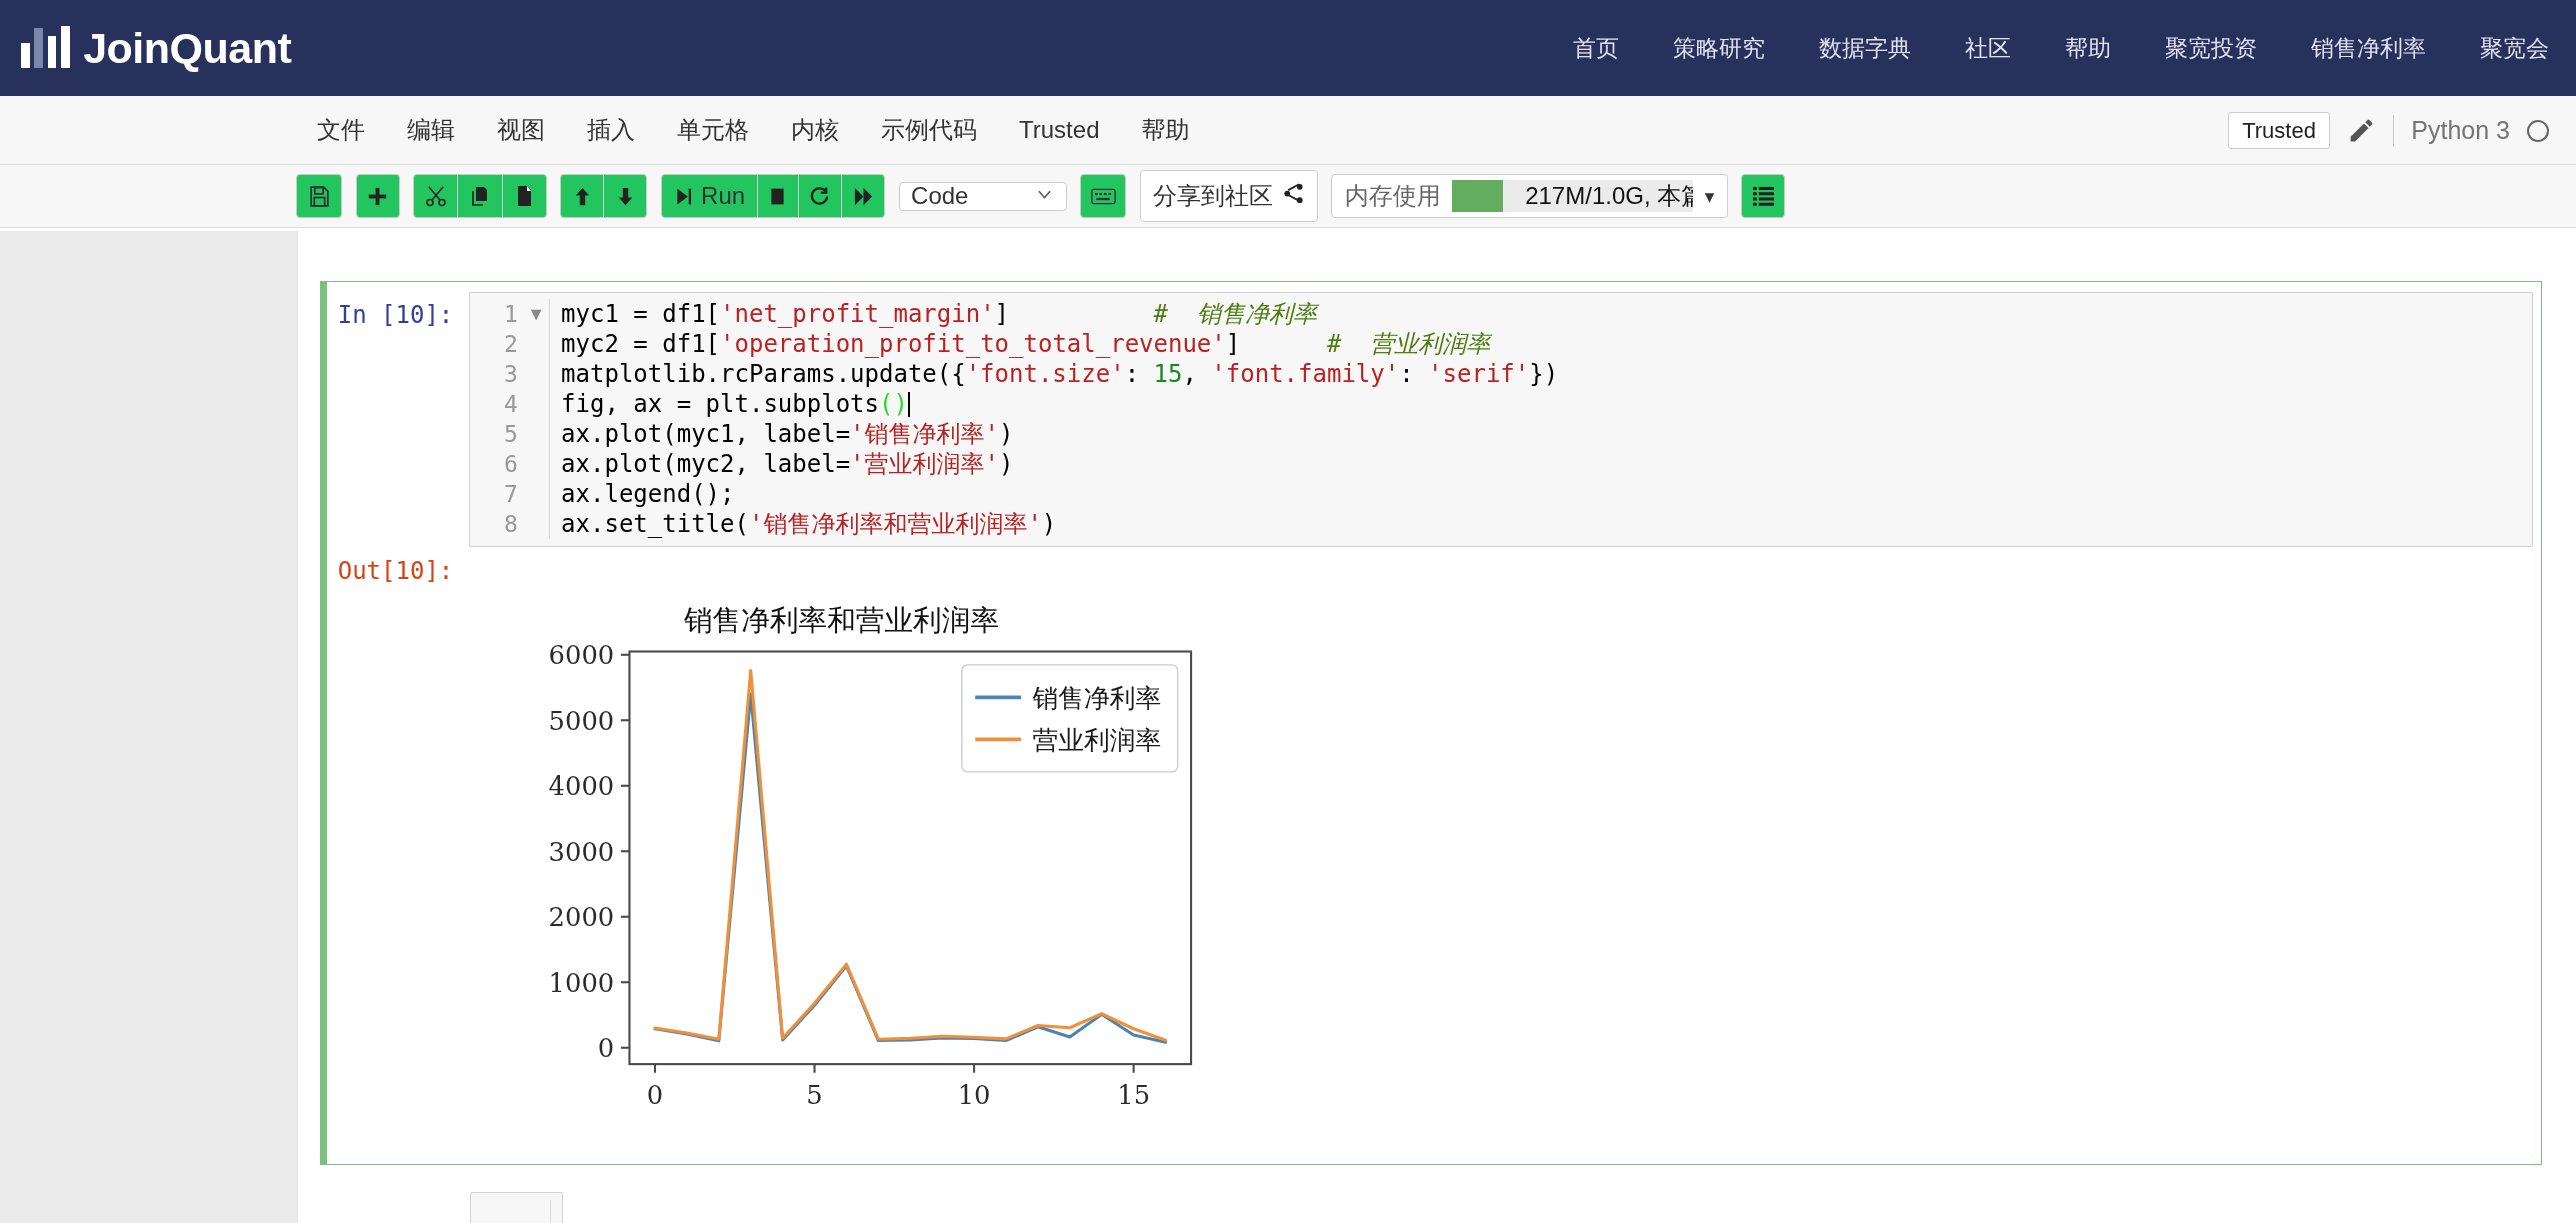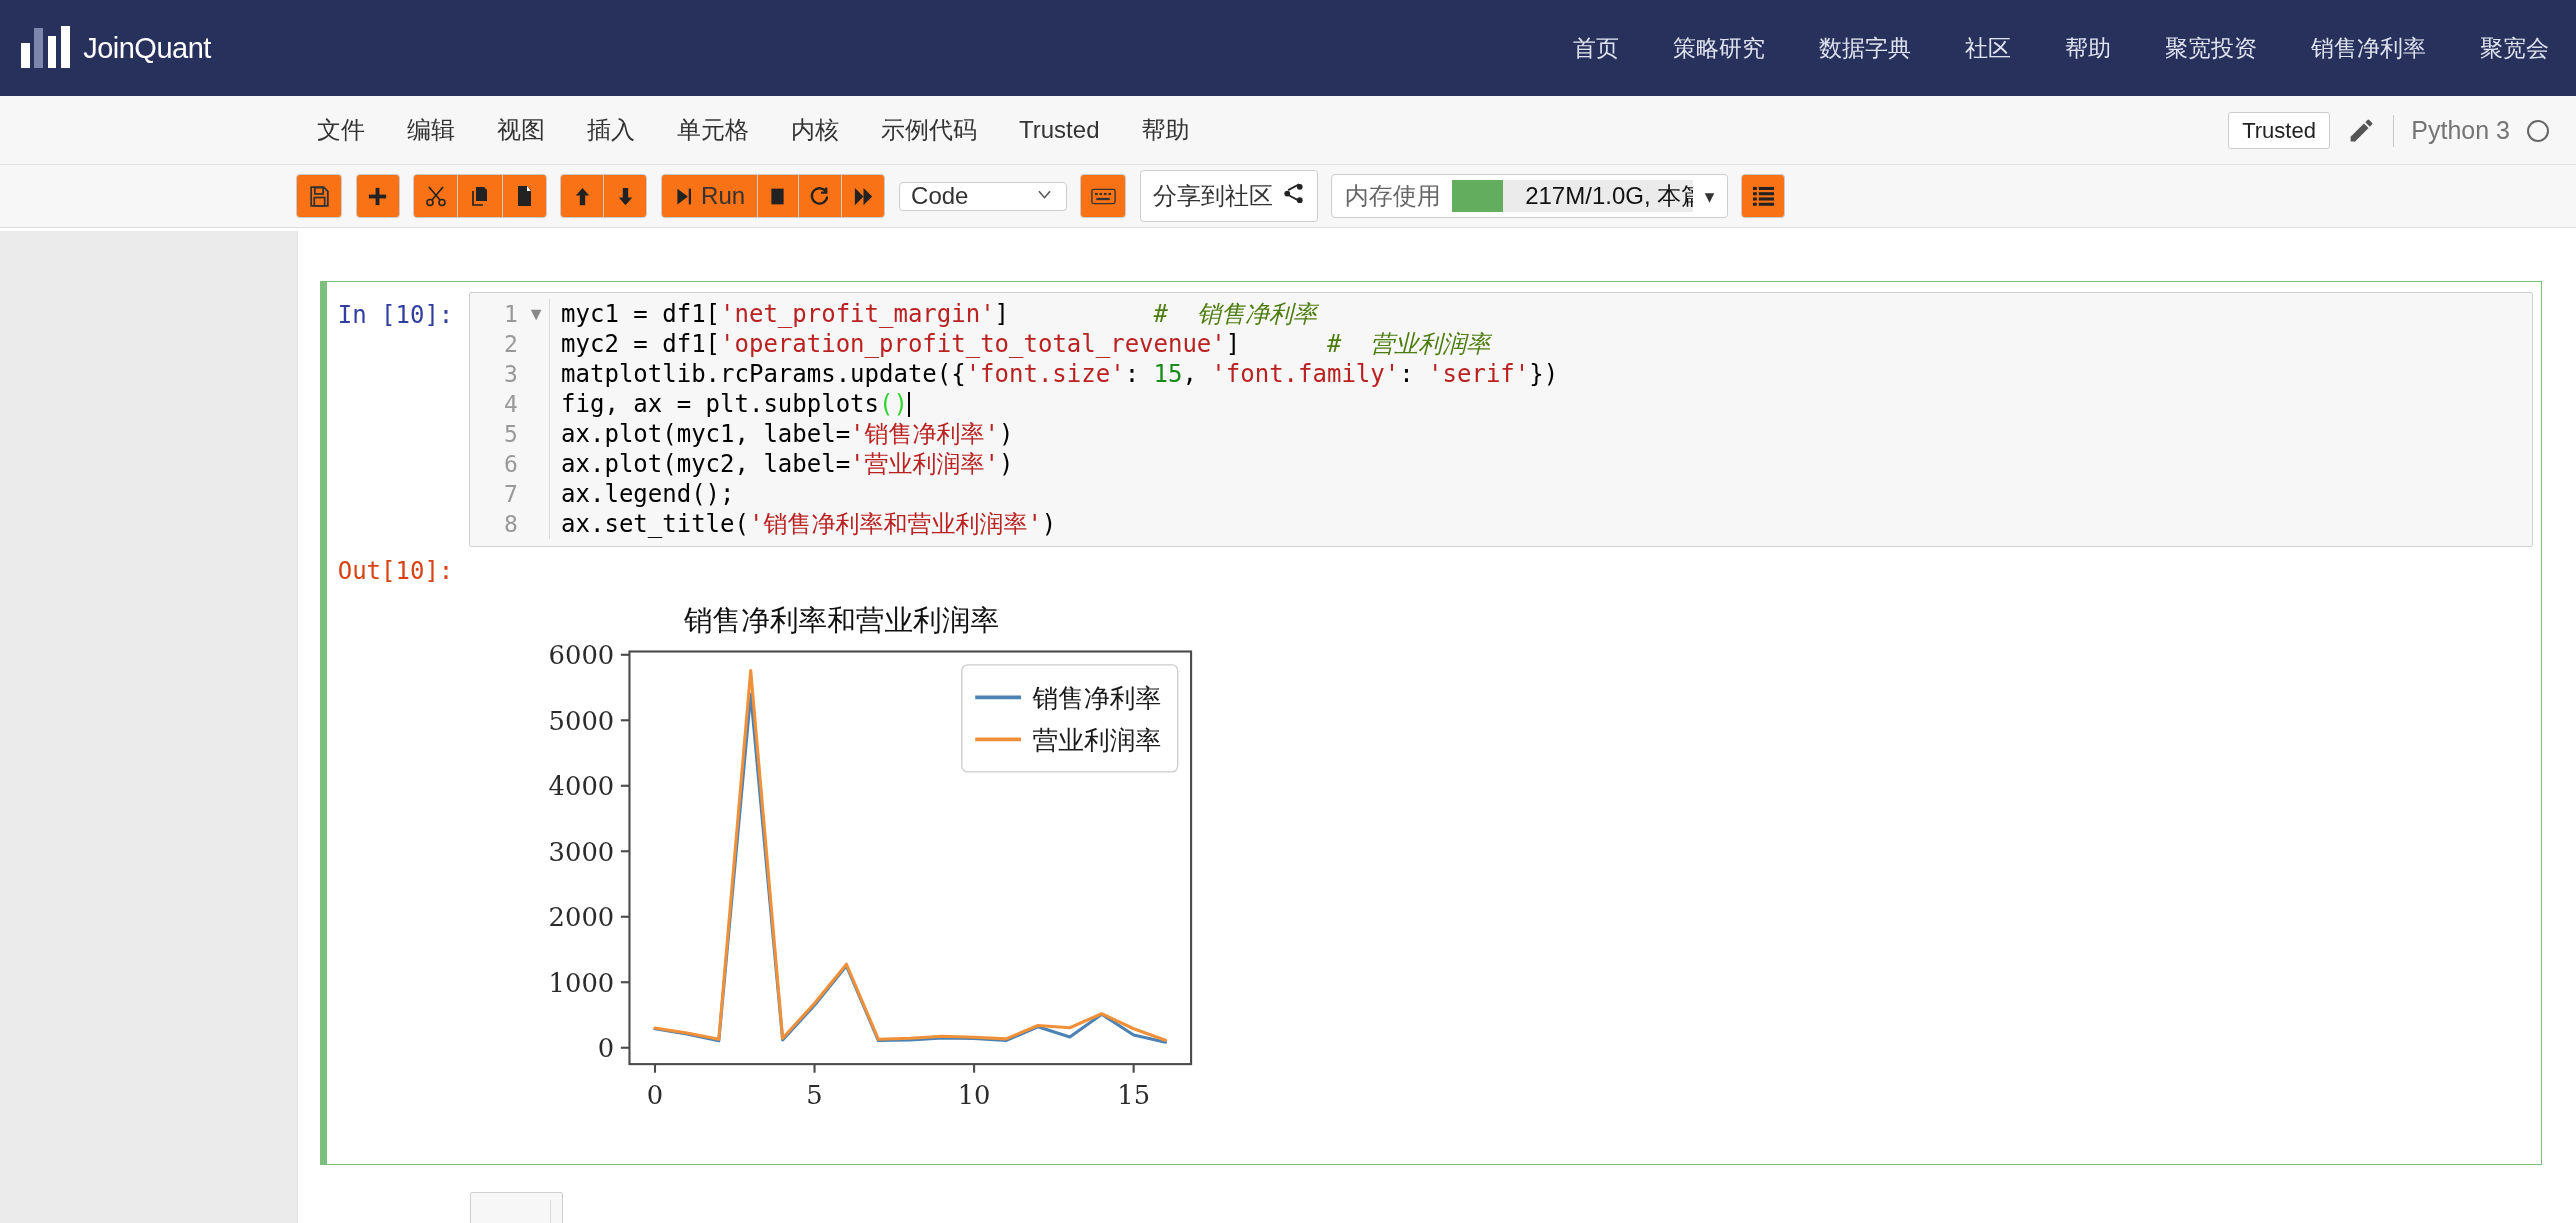--- a/index.html
+++ b/index.html
@@ -21,23 +21,23 @@
   }
   #logo-group { display: flex; align-items: center; gap: 13.4px; }
   .logo-bars { display: flex; align-items: flex-end; gap: 4.8px; height: 40px; }
   .logo-bars i { display: block; width: 8.6px; background: #ffffff; }
   .logo-bars i:nth-child(1) { height: 25px; }
   .logo-bars i:nth-child(2) { height: 40px; background: #7d87ad; }
   .logo-bars i:nth-child(3) { height: 32px; }
   .logo-bars i:nth-child(4) { height: 42px; }
   #logo-text {
     color: #ffffff;
-    font-size: 29px;
+    font-size: 43px;
     letter-spacing: -0.5px;
-    font-weight: 400;
+    font-weight: 700;
     line-height: 1;
   }
   #brand-nav {
     position: absolute;
     right: 0; top: 0; height: 96px;
     display: flex; align-items: center;
   }
   .brand-nav-item {
     color: #dfe3ef;
     font-size: 23px;
@@ -93,21 +93,21 @@
     background: #f7f7f7;
     border-bottom: 1.9px solid #dddddd;
     display: flex;
     align-items: center;
     padding-left: 296px;
     gap: 13.4px;
   }
   .tb-group { display: flex; }
   .tb-btn {
     min-width: 42px; height: 44px;
-    background: #f97316;
+    background: #22c55e;
     border: 1px solid #cccccc;
     display: flex; align-items: center; justify-content: center;
     cursor: pointer;
     color: #333333;
     font-size: 24px;
     padding: 0 9.6px;
   }
   .tb-group .tb-btn { border-radius: 0; margin-left: -1px; }
   .tb-group .tb-btn:first-child { margin-left: 0; border-radius: 3.8px 0 0 3.8px; }
   .tb-group .tb-btn:last-child { border-radius: 0 3.8px 3.8px 0; }

